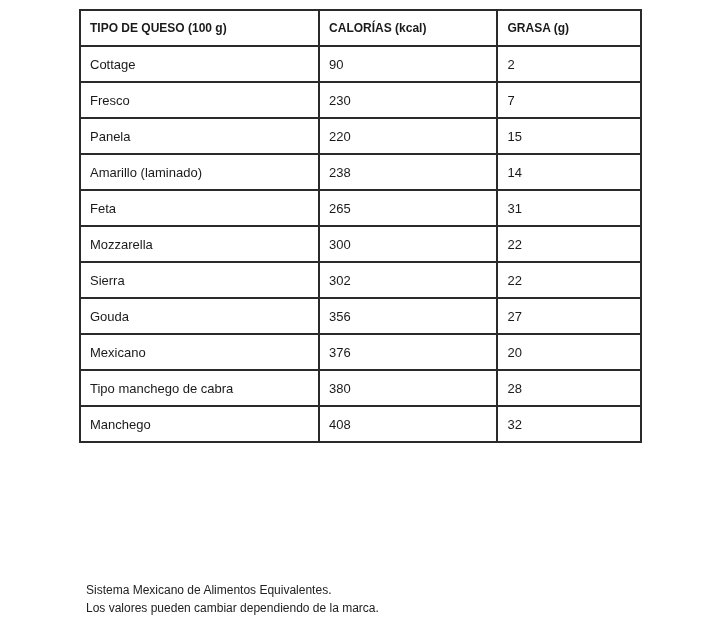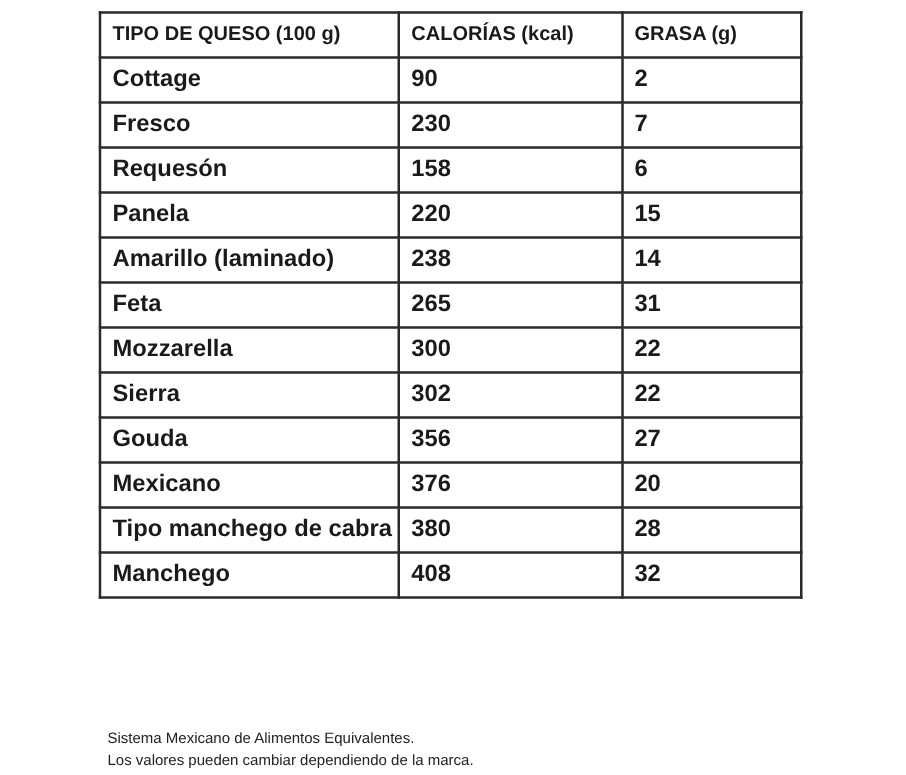--- a/index.html
+++ b/index.html
@@ -1,19 +1,19 @@
 <!DOCTYPE html>
 <html><head>
 <meta charset="utf-8">
 <style>
   html, body { margin:0; padding:0; background:#ffffff; }
   body { width:725px; height:620px; position:relative; overflow:hidden; font-family:"Liberation Sans", sans-serif; color:#1a1a1a; }
   table.cheese { position:absolute; left:79px; top:9px; border-collapse:collapse; width:563px; }
-  table.cheese th, table.cheese td { border:2px solid #2a2a2a; height:34px; padding:0 0 0 9px; text-align:left; font-size:19px; vertical-align:middle;font-weight:bold; }
-  table.cheese th { font-weight:bold; font-size:16px;margin-left:32px; }
+  table.cheese th, table.cheese td { border:2px solid #2a2a2a; height:34px; padding:0 0 0 9px; text-align:left; font-size:13px; vertical-align:middle; }
+  table.cheese th { font-weight:bold; font-size:12px;margin-left:32px; }
   col.c1 { width:240px; } col.c2 { width:179px; } col.c3 { width:144px; }
   .notes { position:absolute; left:86px; top:581px; font-size:12px; line-height:18px; color:#222; }
 </style>
 </head>
 <body>
 
 <table class="cheese">
   <colgroup>
       <col class="c1">
       <col class="c2">
@@ -29,25 +29,20 @@
   <tbody id="tbody">
       <tr>
         <td>Cottage</td>
         <td>90</td>
         <td>2</td>
       </tr>
       <tr>
         <td>Fresco</td>
         <td>230</td>
         <td>7</td>
-      </tr>
-      <tr>
-        <td>Requesón</td>
-        <td>158</td>
-        <td>6</td>
       </tr>
       <tr>
         <td>Panela</td>
         <td>220</td>
         <td>15</td>
       </tr>
       <tr>
         <td>Amarillo (laminado)</td>
         <td>238</td>
         <td>14</td>

